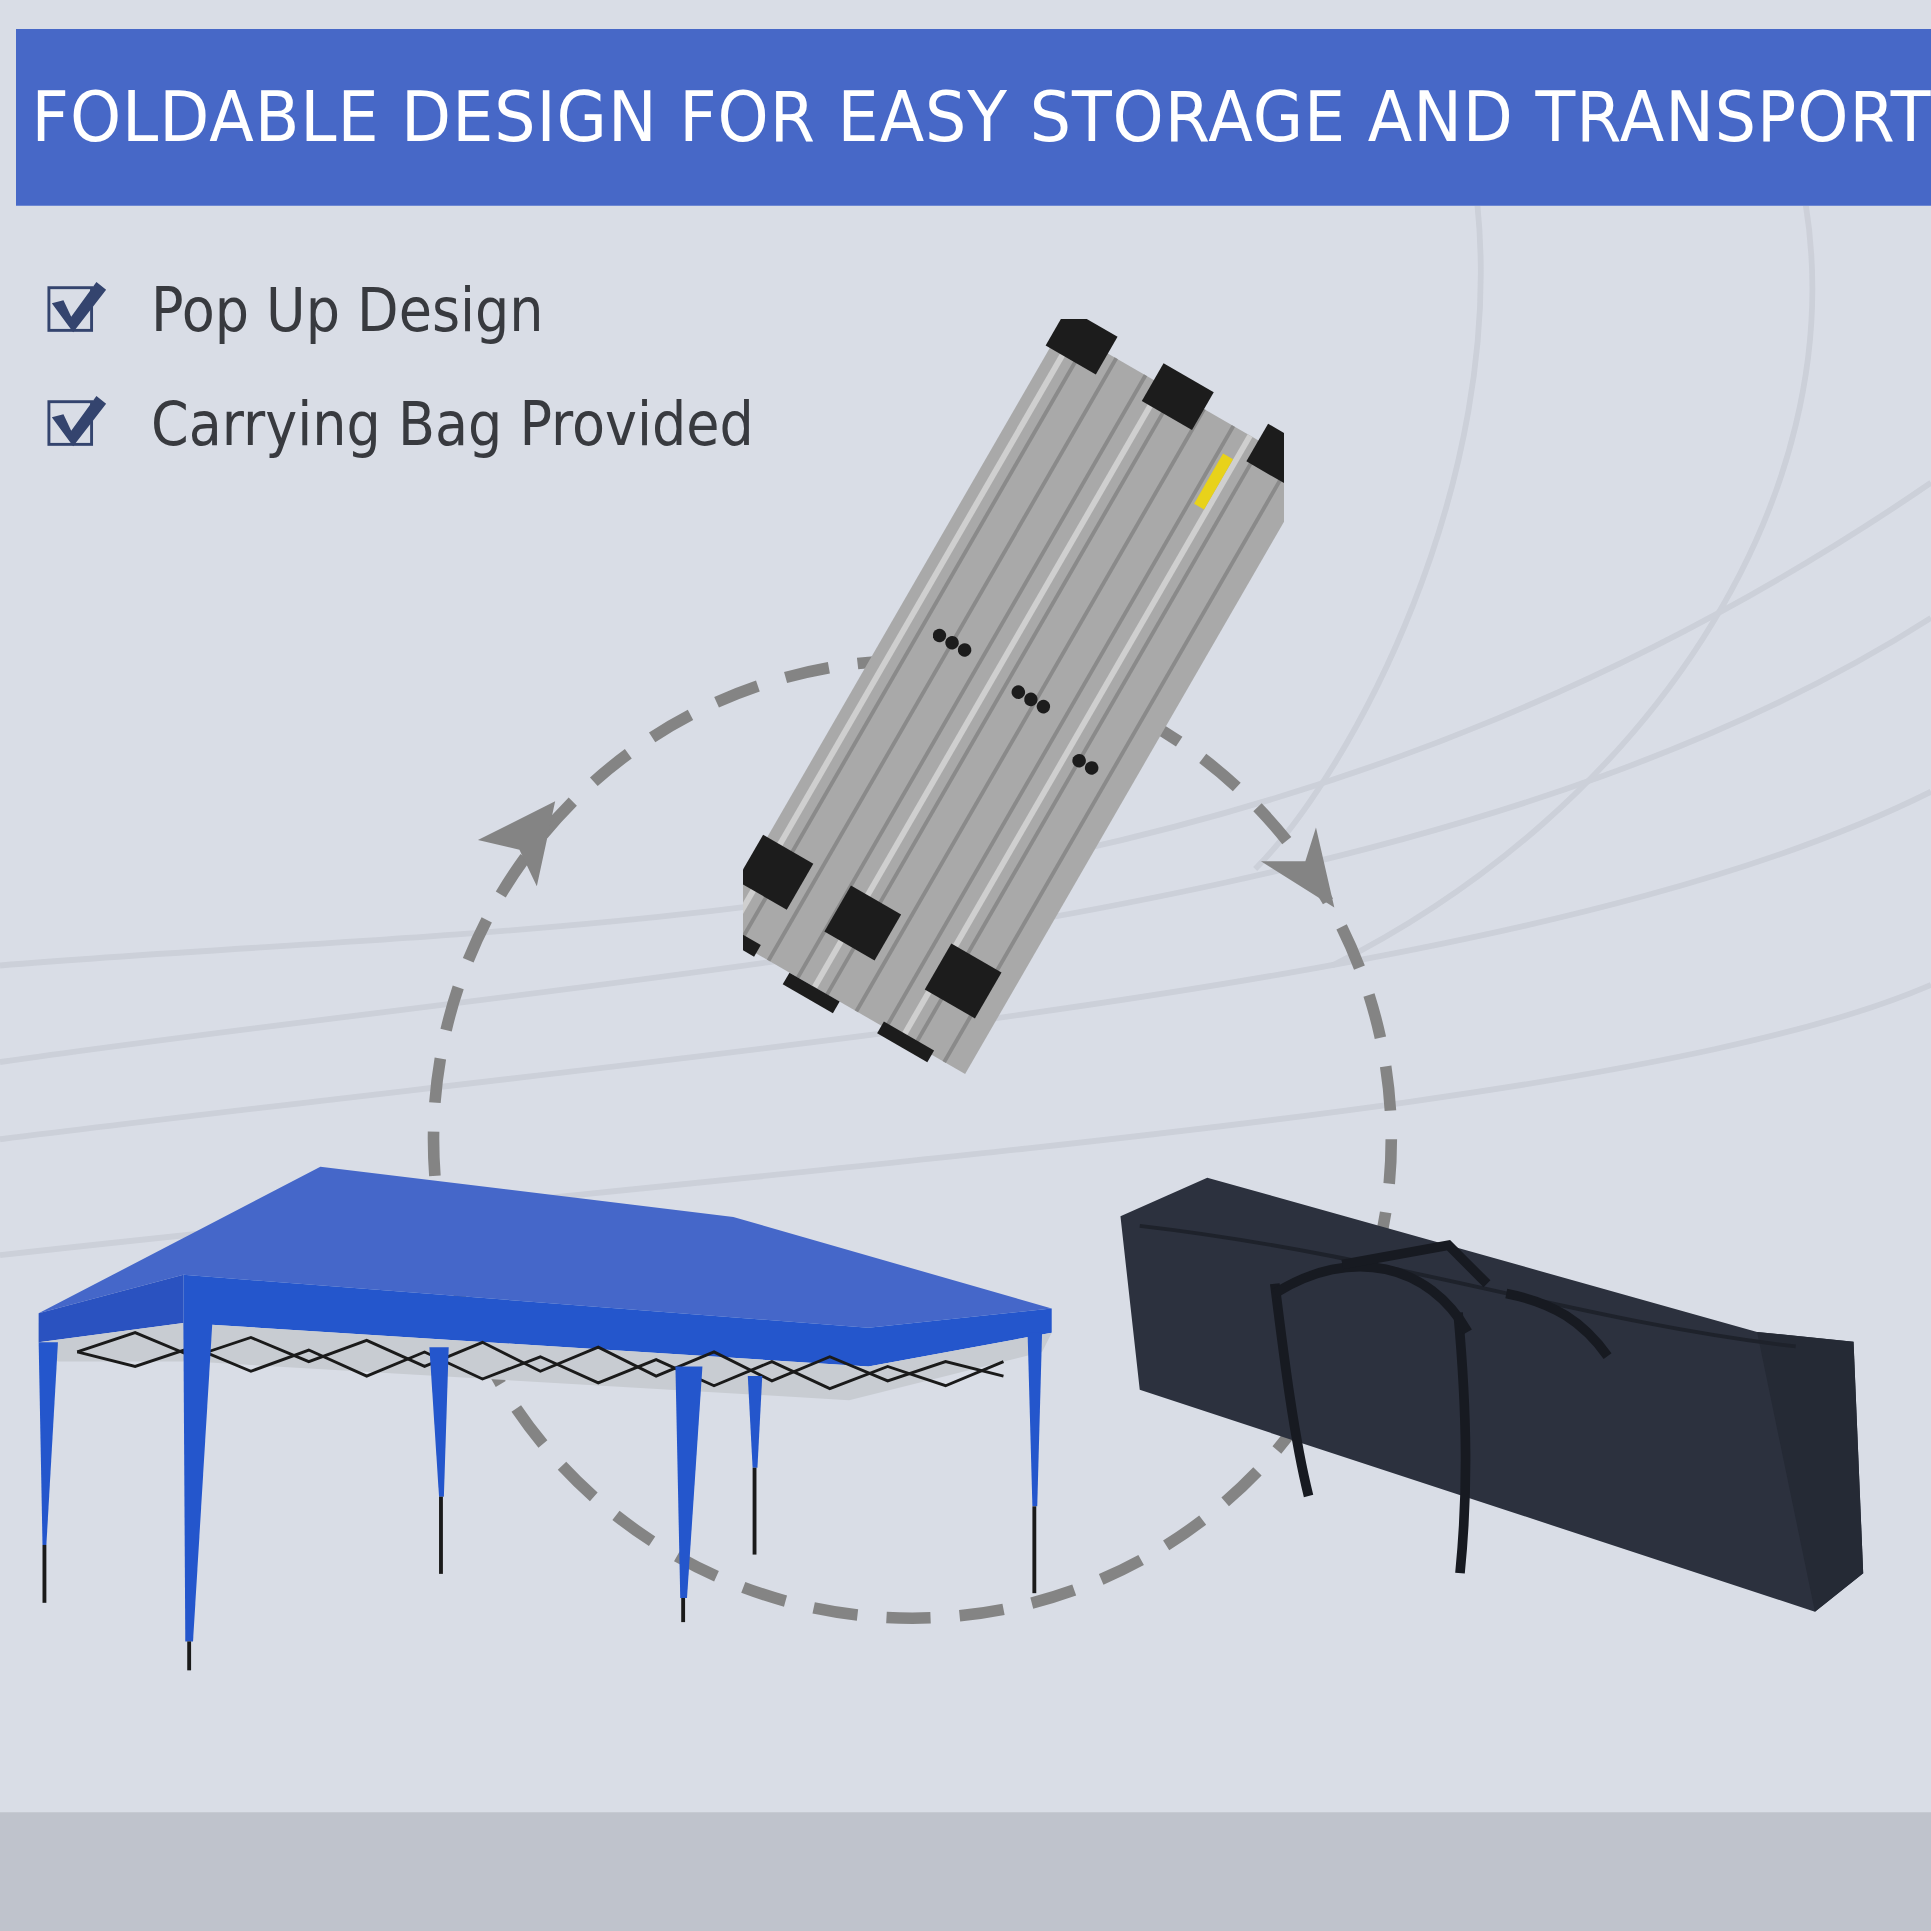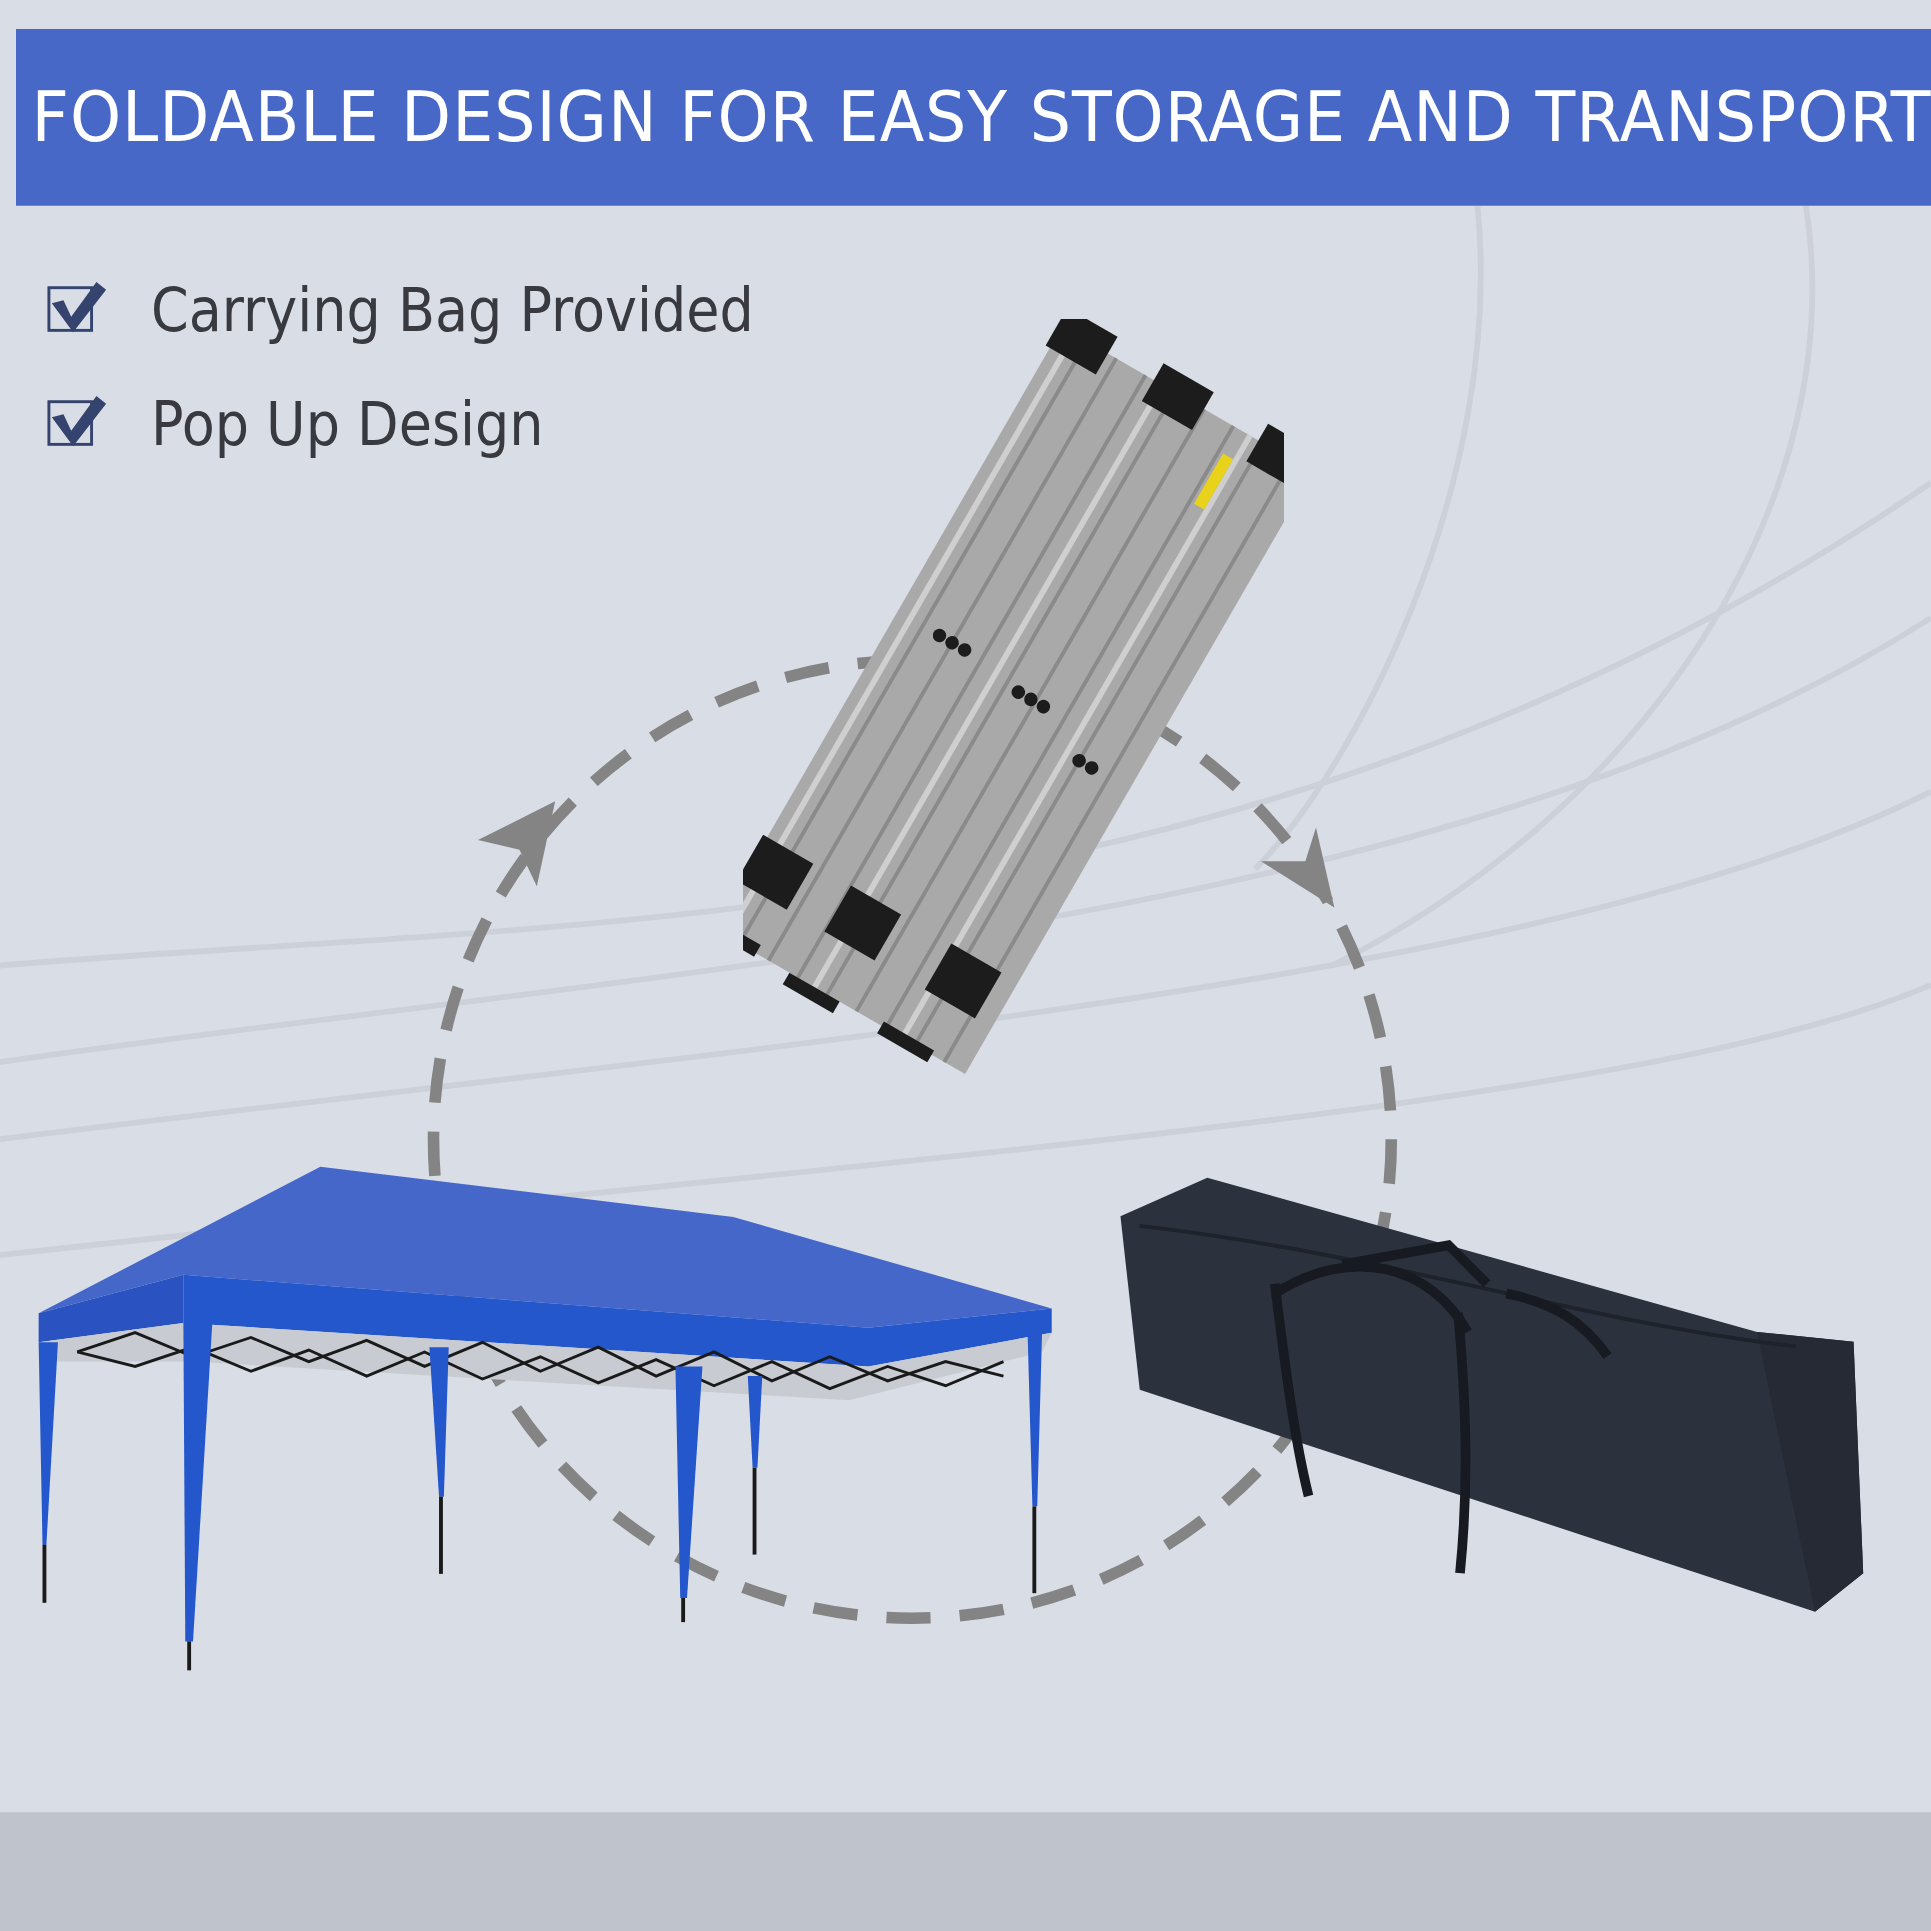--- a/index.html
+++ b/index.html
@@ -58,28 +58,28 @@
 <div class="banner">
   <span class="banner-title">FOLDABLE DESIGN FOR EASY STORAGE AND TRANSPORT</span>
 </div>
 
 <div class="features">
   <div class="feature">
     <svg class="check" viewBox="0 0 66 66">
       <rect x="3" y="10" width="44" height="44" fill="none" stroke="#34446e" stroke-width="3"></rect>
       <path d="M6 26 L18 23 L26 40 L52 4 L62 12 L28 56 Z" fill="#34446e"></path>
     </svg>
-    <span class="label">Carrying Bag Provided</span>
+    <span class="label">Pop Up Design</span>
   </div>
   <div class="feature">
     <svg class="check" viewBox="0 0 66 66">
       <rect x="3" y="10" width="44" height="44" fill="none" stroke="#34446e" stroke-width="3"></rect>
       <path d="M6 26 L18 23 L26 40 L52 4 L62 12 L28 56 Z" fill="#34446e"></path>
     </svg>
-    <span class="label">Pop Up Design</span>
+    <span class="label">Carrying Bag Provided</span>
   </div>
 </div>
 
 <svg class="cycle" viewBox="0 0 2000 2000">
   <circle cx="945" cy="1180" r="496" fill="none" stroke="#848484" stroke-width="12" stroke-dasharray="46 30"></circle>
   <polygon points="575,830 495,870 538,880 556,918" fill="#848484"></polygon>
   <polygon points="1382,940 1363,857 1352,892 1306,892" fill="#848484"></polygon>
 </svg>
 
 <div class="product" style="left:743px; top:319px;">

